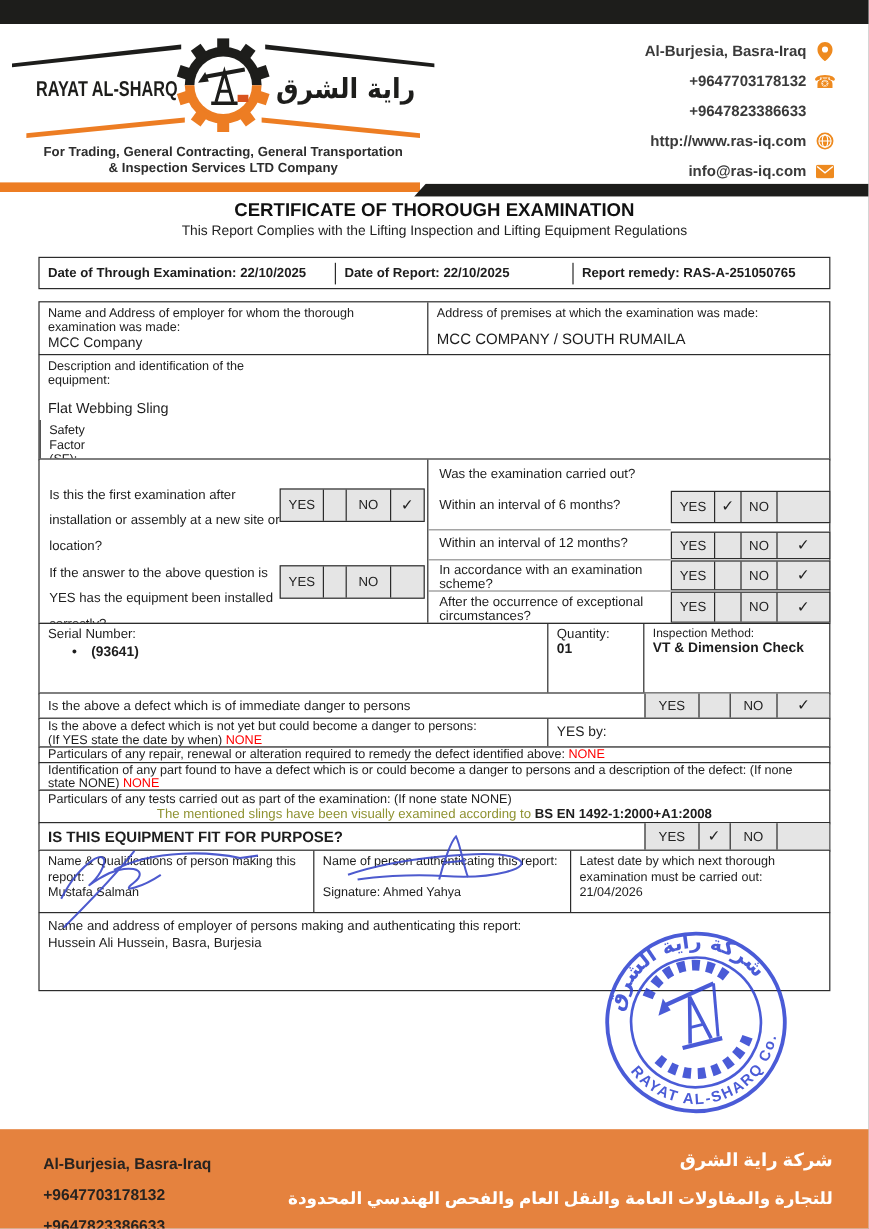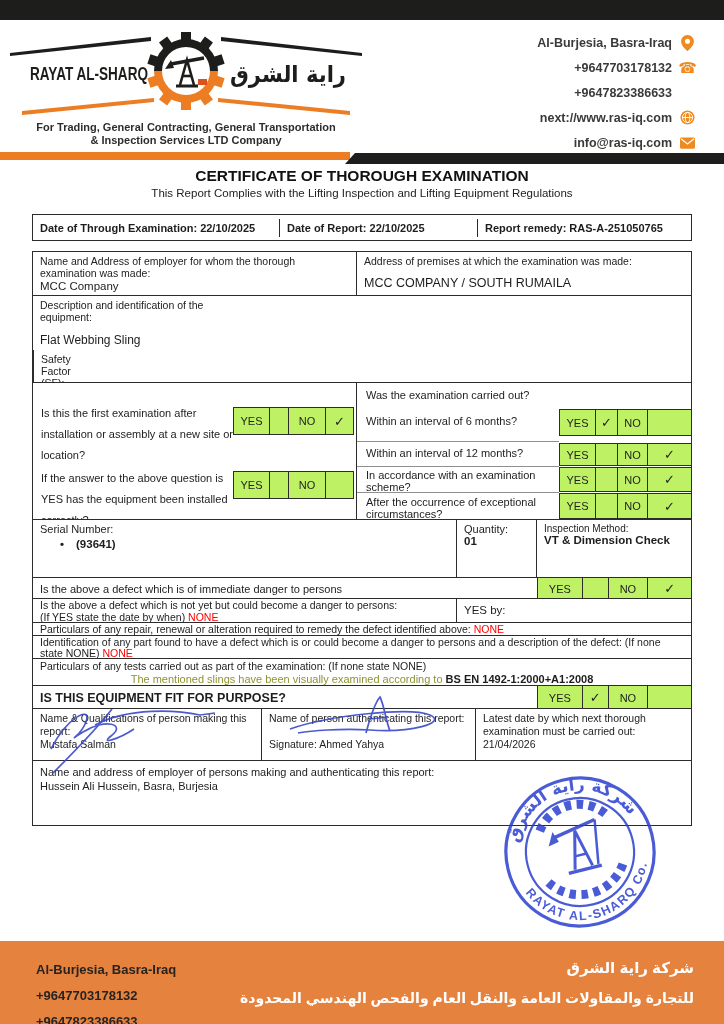--- a/index.html
+++ b/index.html
@@ -24,21 +24,21 @@
   .doc{position:absolute;left:32px;top:216px;width:660px;font-size:11px;}
   .sec{border:1.6px solid #2c2c2c;margin-top:-1.6px;display:flex;box-sizing:border-box;
        position:relative;background:#fff;align-items:stretch;}
   .sec .cell{box-sizing:border-box;border-left:1.6px solid #2c2c2c;padding:3px 7px;position:relative;}
   .sec .cell:first-child{border-left:none;}
   .lbl{font-size:10.5px;color:#222;}
   .b{font-weight:700;}
   .red{color:#f00;}
   .olive{color:#8f9232;}
   
-  .ckbox{display:flex;box-sizing:border-box;background:#bef264;}
+  .ckbox{display:flex;box-sizing:border-box;background:#e5e5e5;}
   .ckbox.framed{border:1.6px solid #2c2c2c;}
   .ckbox>span{display:flex;align-items:center;justify-content:center;box-sizing:border-box;
               border-left:1.6px solid #2c2c2c;font-size:11px;color:#222;}
   .ckbox>span:first-child{border-left:none;}
   .ckbox .tick{font-family:"DejaVu Sans",sans-serif;font-size:13px;font-weight:700;}
   .ck-sm>span:nth-child(1){width:35px;} .ck-sm>span:nth-child(2){width:19px;}
   .ck-sm>span:nth-child(3){width:37px;} .ck-sm>span:nth-child(4){width:28px;}
   .ck-md>span:nth-child(1){width:35px;} .ck-md>span:nth-child(2){width:22px;}
   .ck-md>span:nth-child(3){width:30px;} .ck-md>span:nth-child(4){width:44px;}
   .ck-lg>span:nth-child(1){width:44px;} .ck-lg>span:nth-child(2){width:26px;}
@@ -141,21 +141,21 @@
     </div>
     <div class="crow">
       <span>+9647703178132</span>
       <span class="cicon">☎</span>
     </div>
     <div class="crow">
       <span>+9647823386633</span>
       <span class="cicon"></span>
     </div>
     <div class="crow">
-      <span>next://www.ras-iq.com</span>
+      <span>http://www.ras-iq.com</span>
       <span class="cicon">
         <svg width="15" height="15" viewBox="0 0 16 16">
             <circle cx="8" cy="8" r="7.5" fill="#EE8A1F"></circle>
             <g stroke="#fff" stroke-width="1" fill="none">
               <circle cx="8" cy="8" r="5.4"></circle>
               <ellipse cx="8" cy="8" rx="2.4" ry="5.4"></ellipse>
               <line x1="2.6" y1="8" x2="13.4" y2="8"></line>
             </g>
           </svg>
       </span>

